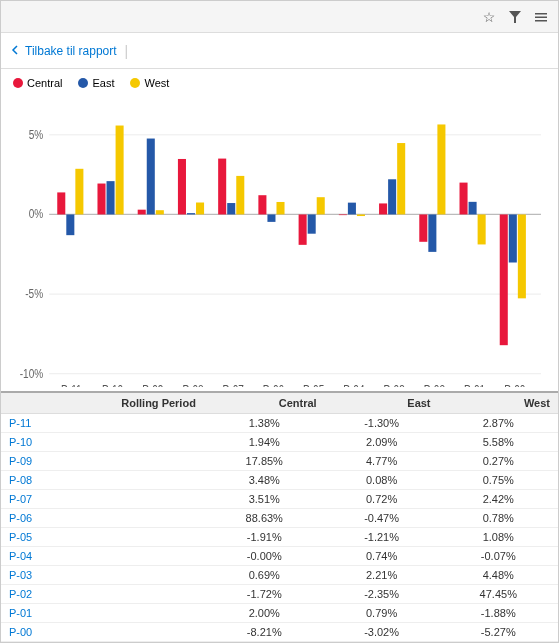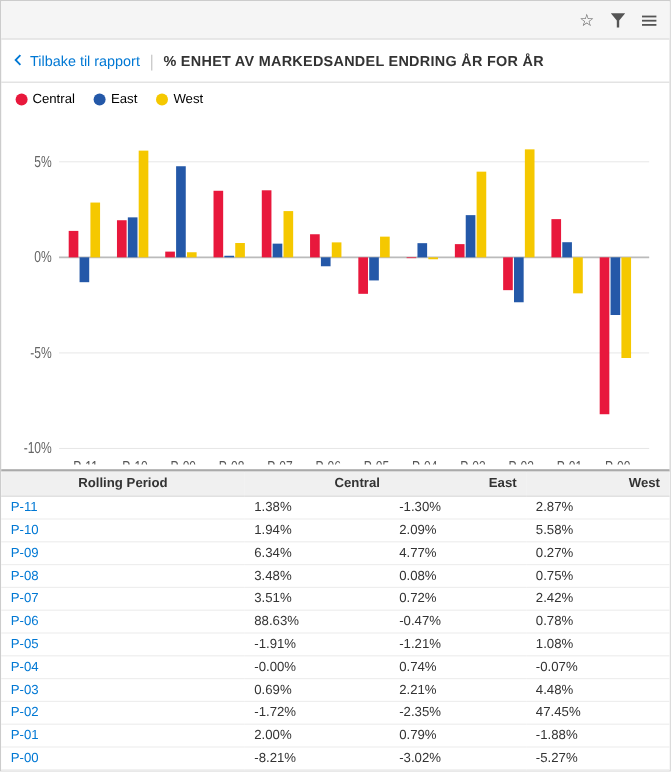--- a/index.html
+++ b/index.html
@@ -108,28 +108,28 @@
       background: #f0f0f0;
     }
     thead th {
       padding: 4px 8px;
       text-align: right;
       font-weight: 600;
       color: #333;
       border-bottom: 1px solid #ddd;
     }
     thead th:first-child {
-      text-align: center;
+      text-align: right;
     }
     tbody tr {
       border-bottom: 1px solid #eee;
     }
     tbody td {
       padding: 3px 8px;
-      text-align: left;
+      text-align: center;
       color: #333;
     }
     tbody td:first-child {
       text-align: left;
       color: #0078d4;
     }
   </style>
 </head>
 <body>
 
@@ -152,21 +152,20 @@
   </div>
 
   <div class="header">
     <div class="back-btn">
       <svg width="12" height="12" viewBox="0 0 12 12">
           <polyline points="8,2 4,6 8,10" stroke="#0078d4" stroke-width="1.5" fill="none"></polyline>
         </svg>
       <span>Tilbake til rapport</span>
     </div>
     <span class="header-divider">|</span>
-    <span class="header-title">% ENHET AV MARKEDSANDEL ENDRING ÅR FOR ÅR</span>
   </div>
 
   <div class="chart-area">
 
     <div class="legend">
       <div class="legend-item">
         <div class="legend-dot" style="background:#e8183c;"></div>
         <span>Central</span>
       </div>
       <div class="legend-item">
@@ -276,21 +275,21 @@
             <td>2.87%</td>
           </tr>
           <tr>
             <td>P-10</td>
             <td>1.94%</td>
             <td>2.09%</td>
             <td>5.58%</td>
           </tr>
           <tr>
             <td>P-09</td>
-            <td>6.34%</td>
+            <td>17.85%</td>
             <td>4.77%</td>
             <td>0.27%</td>
           </tr>
           <tr>
             <td>P-08</td>
             <td>3.48%</td>
             <td>0.08%</td>
             <td>0.75%</td>
           </tr>
           <tr>

